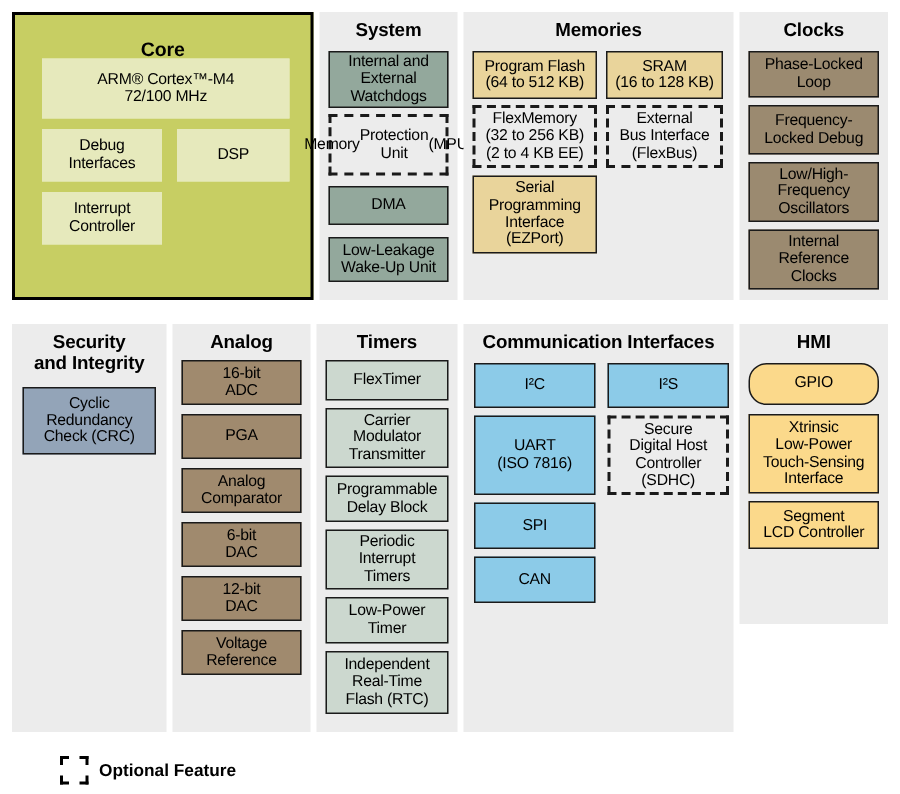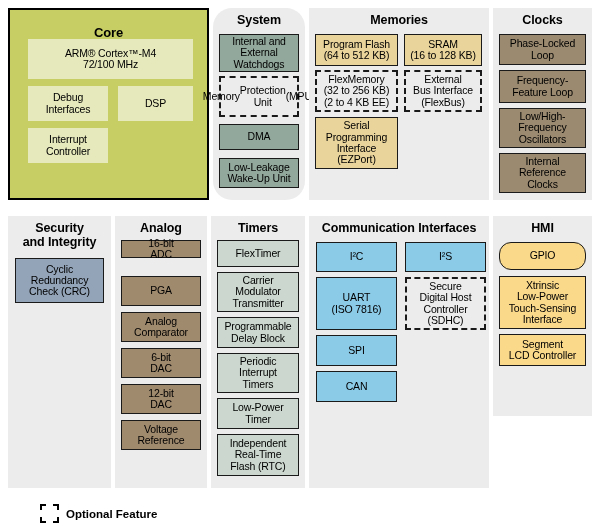--- a/index.html
+++ b/index.html
@@ -100,21 +100,21 @@
     </div>
     <div class="blk c-core abs" style="left:108px;top:76px;width:75px;height:35px;">
       <span>DSP</span>
     </div>
     <div class="blk c-core abs" style="left:18px;top:118px;width:80px;height:35px;flex-direction:column;">
       <span>Interrupt</span>
       <span>Controller</span>
     </div>
   </div>
 
-  <div class="panel abs" style="left:213px;top:8px;width:92px;height:192px;border-radius:19px;">
+  <div class="panel abs" style="left:213px;top:8px;width:92px;height:192px;">
     <div class="panel-title">System</div>
     <div class="blk c-system abs" style="left:6px;top:26px;width:80px;height:38px;flex-direction:column;">
       <span>Internal and</span>
       <span>External</span>
       <span>Watchdogs</span>
     </div>
     <div class="blk optional abs" style="left:6px;top:68px;width:80px;height:41px;flex-direction:row;">
       <span>Memory</span>
       <span>Protection Unit</span>
       <span>(MPU)</span>
@@ -157,21 +157,21 @@
   </div>
 
   <div class="panel abs" style="left:493px;top:8px;width:99px;height:192px;">
     <div class="panel-title">Clocks</div>
     <div class="blk c-clock abs" style="left:6px;top:26px;width:87px;height:31px;flex-direction:column;">
       <span>Phase-Locked</span>
       <span>Loop</span>
     </div>
     <div class="blk c-clock abs" style="left:6px;top:62px;width:87px;height:33px;flex-direction:column;">
       <span>Frequency-</span>
-      <span>Feature Loop</span>
+      <span>Locked Debug</span>
     </div>
     <div class="blk c-clock abs" style="left:6px;top:100px;width:87px;height:40px;flex-direction:column;">
       <span>Low/High-</span>
       <span>Frequency</span>
       <span>Oscillators</span>
     </div>
     <div class="blk c-clock abs" style="left:6px;top:145px;width:87px;height:40px;flex-direction:column;">
       <span>Internal</span>
       <span>Reference</span>
       <span>Clocks</span>
@@ -185,21 +185,21 @@
     </div>
     <div class="blk c-crc abs" style="left:7px;top:42px;width:89px;height:45px;flex-direction:column;">
       <span>Cyclic</span>
       <span>Redundancy</span>
       <span>Check (CRC)</span>
     </div>
   </div>
 
   <div class="panel abs" style="left:115px;top:216px;width:92px;height:272px;">
     <div class="panel-title">Analog</div>
-    <div class="blk c-analog abs" style="left:6px;top:24px;width:80px;height:18px;flex-direction:column;">
+    <div class="blk c-analog abs" style="left:6px;top:24px;width:80px;height:30px;flex-direction:column;">
       <span>16-bit</span>
       <span>ADC</span>
     </div>
     <div class="blk c-analog abs" style="left:6px;top:60px;width:80px;height:30px;">
       <span>PGA</span>
     </div>
     <div class="blk c-analog abs" style="left:6px;top:96px;width:80px;height:30px;flex-direction:column;">
       <span>Analog</span>
       <span>Comparator</span>
     </div>

